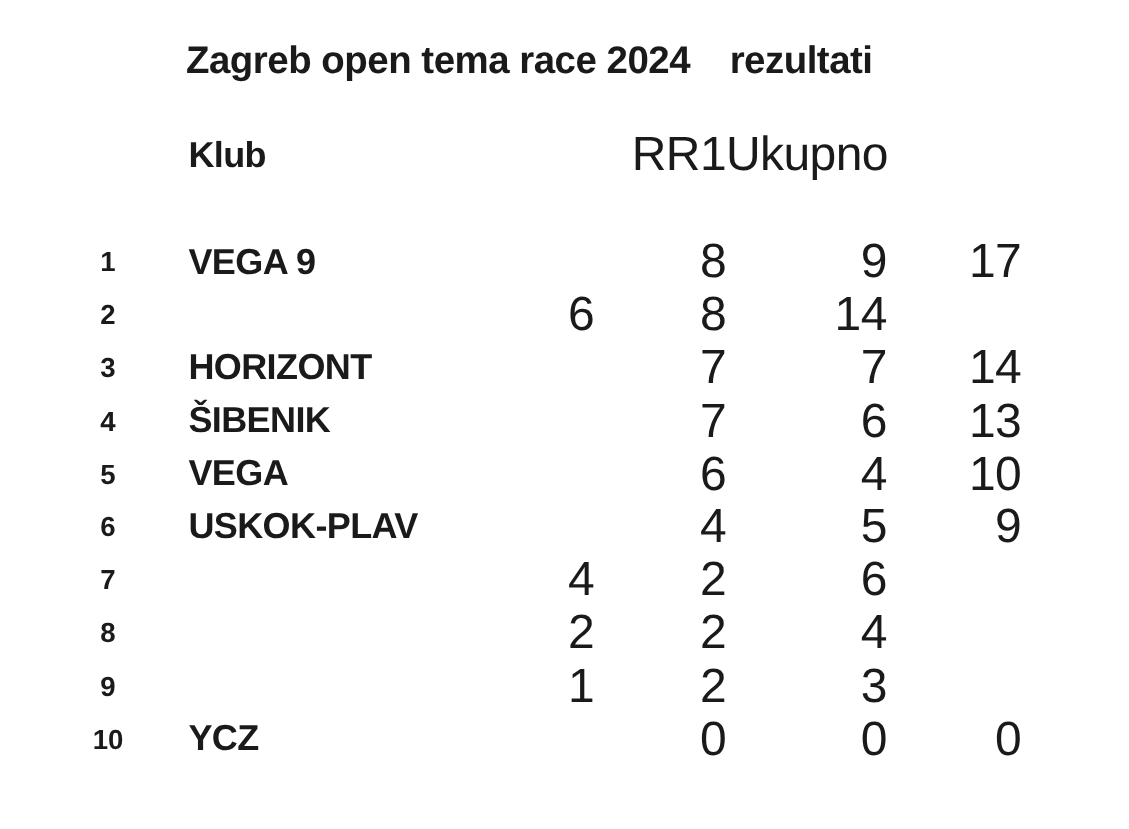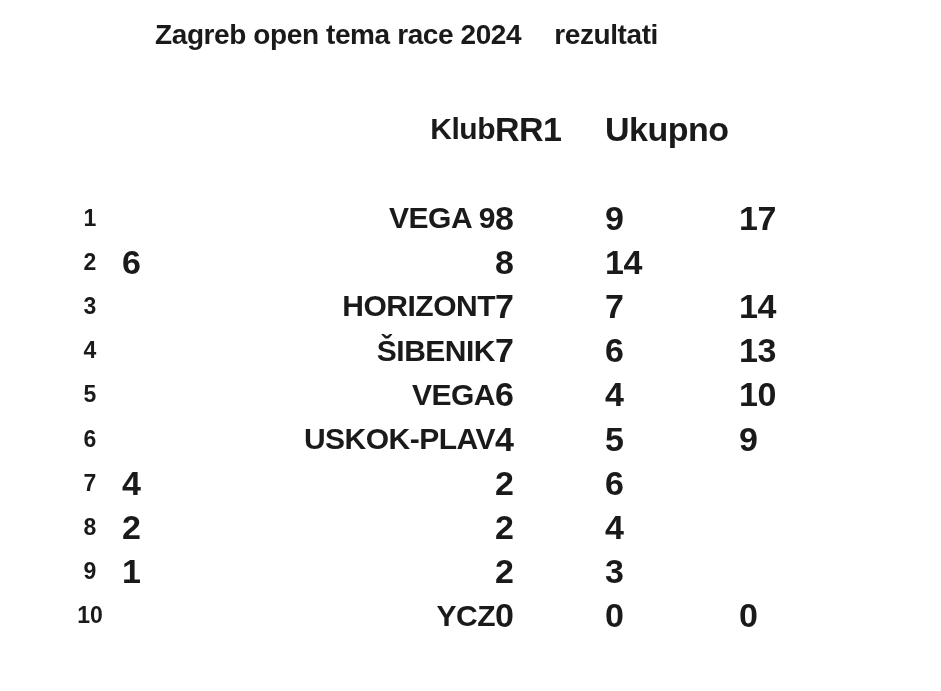--- a/index.html
+++ b/index.html
@@ -12,22 +12,22 @@
     width: 941px;
     height: 691px;
     background: #ffffff;
     overflow: hidden;
     font-family: "Liberation Sans", sans-serif;
     color: #1a1a1a;
   }
   .title {
     position: absolute;
     left: 155px;
-    top: 19px;
-    font-size: 28px;
+    top: 32px;
+    font-size: 32px;
     font-weight: 700;
     letter-spacing: -0.4px;
     white-space: nowrap;
     text-align: center;
   }
   .title-suffix {
     margin-left: 33px;
   }
   .grid {
     display: grid;
@@ -56,29 +56,29 @@
   .cell {
     white-space: nowrap;
   }
   .rank-cell {
     text-align: center;
     font-size: 23px;
     font-weight: 700;
   }
   .klub-cell {
     padding-left: 35px;
-    text-align: right;
+    text-align: left;
     font-size: 30px;
     font-weight: 700;
     letter-spacing: -0.5px;
   }
   .num-cell {
-    text-align: left;
-    font-size: 34px;
-    font-weight: 700;
+    text-align: right;
+    font-size: 40px;
+    font-weight: 400;
     letter-spacing: -0.5px;
   }
 </style>
 </head>
 <body>
 
 <div class="page">
 
   <div class="title">
     <span>Zagreb open tema race 2024</span><span class="title-suffix">rezultati</span>

